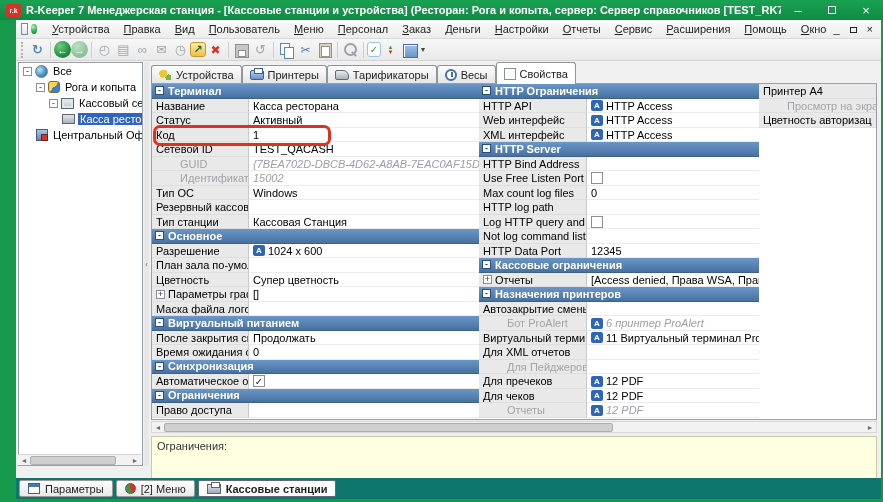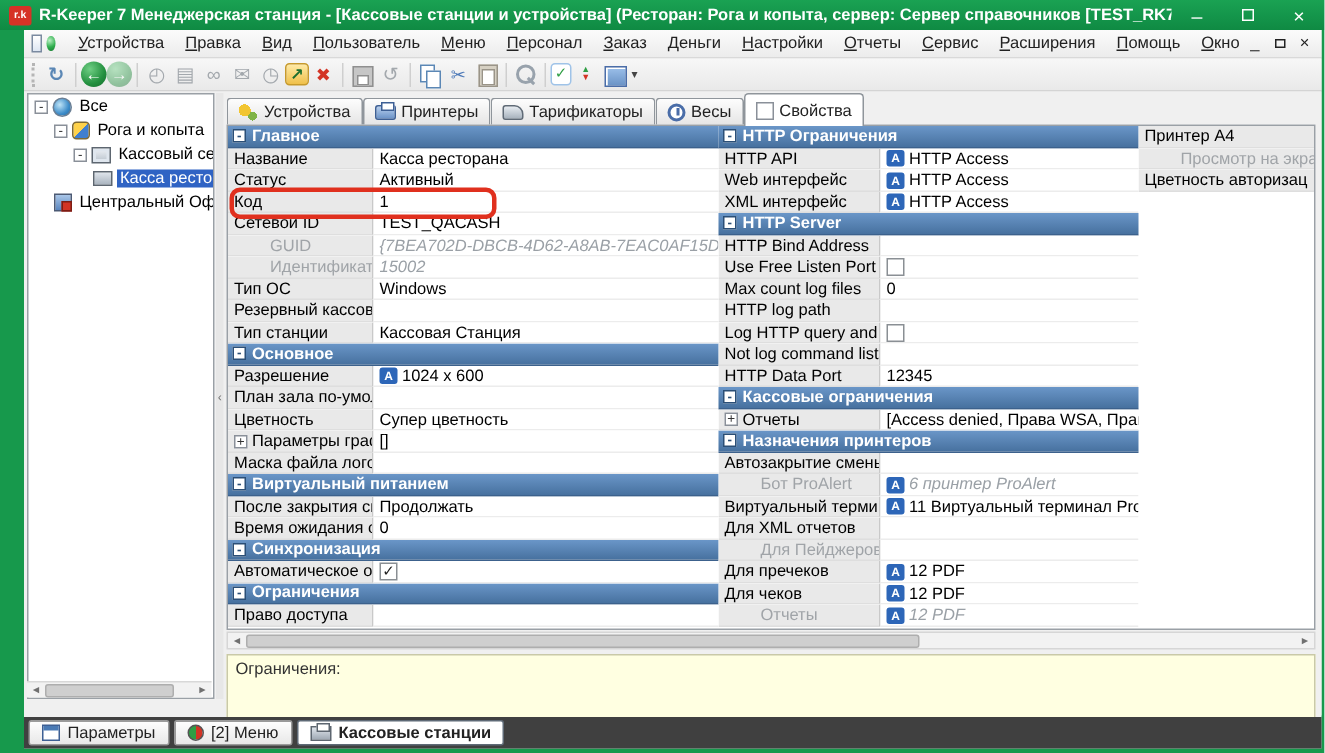--- a/index.html
+++ b/index.html
@@ -103,21 +103,21 @@
   .cb { width:12px; height:12px; border:1px solid #8a8f94; background:#fff; font-size:10px; line-height:11px; text-align:center; color:#222; flex:none; }
   .anno { position:absolute; left:1px; width:178px; height:21px; border:3px solid #e0301e; border-radius:7px; pointer-events:none; z-index:8; }
 
   
   #grid-hscroll { position:absolute; left:135px; top:360px; right:4px; height:12px; background:#f2f2f2; border:1px solid #d6d6d6; }
 
   
   #restrictions { position:absolute; left:135px; top:375px; right:4px; height:43px; background:#ffffe1; border:1px solid #c9c9a8; font-size:11px; color:#333; padding:3px 5px; }
 
   
-  #taskbar { position:absolute; left:0; right:0; top:458px; height:21px; background:#404040; display:flex; align-items:center; gap:3px; padding-left:3px; font-size:11px; }
+  #taskbar { position:absolute; left:0; right:0; top:458px; height:21px; background:#0f766e; display:flex; align-items:center; gap:3px; padding-left:3px; font-size:11px; }
   .tbtn { height:17px; display:flex; align-items:center; gap:5px; padding:0 8px; background:linear-gradient(#fefefe,#e8e8e8); border:1px solid #9a9a9a; border-radius:2px; color:#222; }
   .tbtn.active { background:#fff; border:1px solid #5f6a76; font-weight:bold; }
   .i-parameters { position:relative; width:12px; height:11px; border:1px solid #3d5f94; background:#fff; }
   .i-parameters::before { content:''; position:absolute; left:0; top:0; right:0; height:3px; background:#4a7ab5; }
   .i-menu-pie { width:11px; height:11px; border-radius:50%; border:1px solid #555; background:conic-gradient(#d33425 0 50%, #2f9e44 50% 100%); }
   .i-cash-stations { position:relative; width:14px; height:10px; border:1px solid #5d6670; background:linear-gradient(#dfe5ec,#9fa9b4); }
   .i-cash-stations::before { content:''; position:absolute; left:3px; top:-3px; width:7px; height:4px; background:#fff; border:1px solid #5d6670; }
 </style>
 </head>
 <body>
@@ -234,21 +234,21 @@
           </div>
           <div class="tab active">
             <span class="i-properties"></span>
             <span>Свойства</span>
           </div>
         </div>
       <div id="grid">
           <div class="gcol" style="left: 0px; width: 327px;">
             <div class="sec">
               <span class="secbox">-</span>
-              <span>Главное</span>
+              <span>Терминал</span>
             </div>
             <div class="grow">
               <div class="glabel" style="width: 97px;">
                 <span>Название</span>
               </div>
               <div class="gvalue">
                 <span>Касса ресторана</span>
               </div>
             </div>
             <div class="grow">

